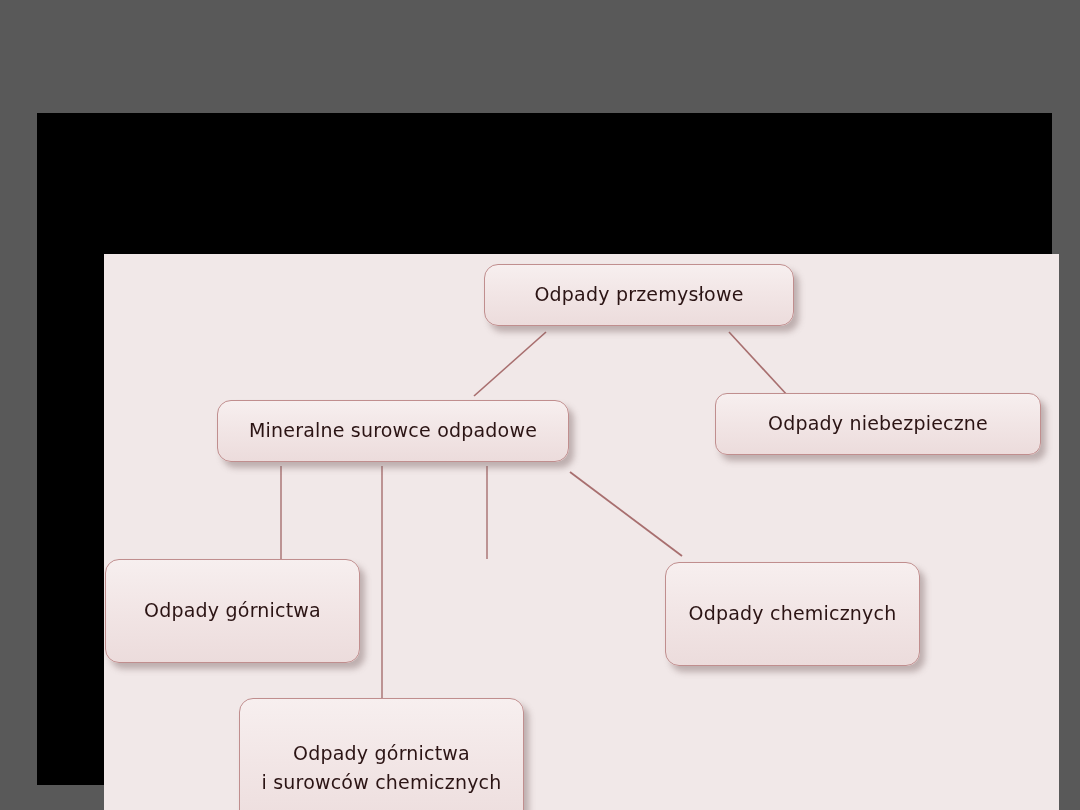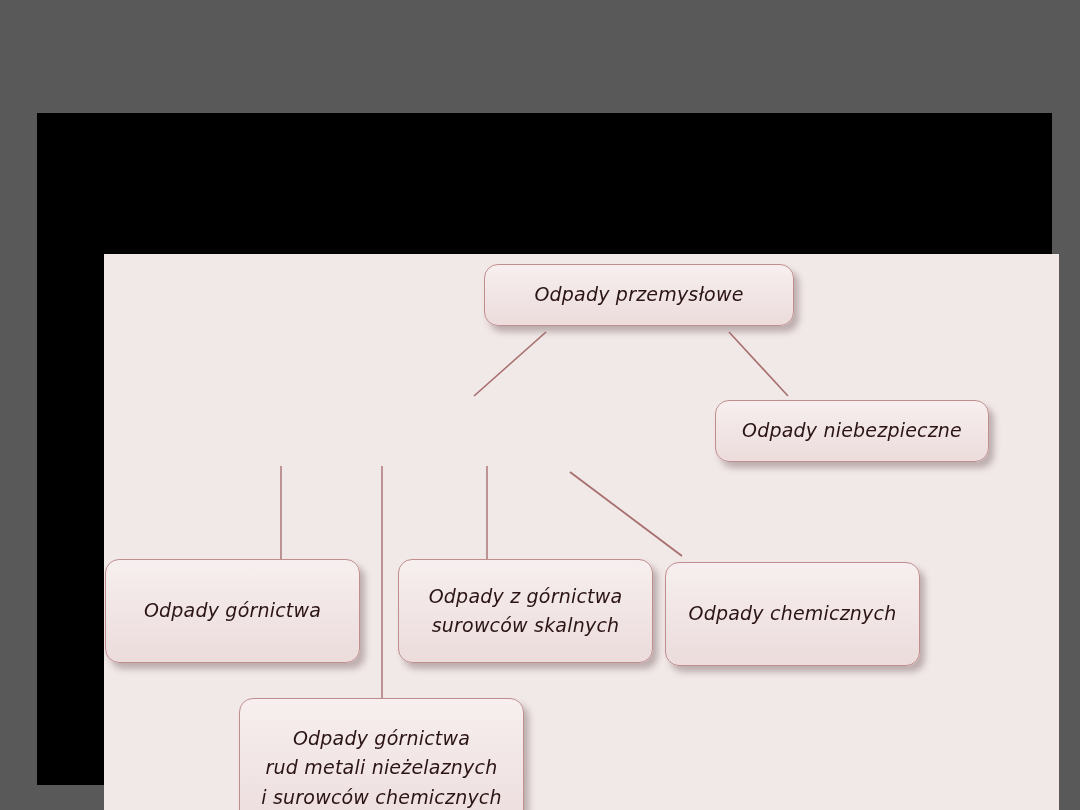--- a/index.html
+++ b/index.html
@@ -59,31 +59,30 @@
     display: flex;
     flex-direction: column;
     justify-content: center;
     color: #2b1414;
     font-size: 19px;
     line-height: 1.55;
     letter-spacing: 0.2px;
     white-space: nowrap;
     text-align: center;
     z-index: 2;
-    font-style: italic;
   }
 
   .node .line {
     display: block;
   }
 
   
   #node-top        { left: 380px; top: 10px;  width: 310px; height: 62px; }
   #node-mineral    { left: 113px; top: 146px; width: 352px; height: 62px; }
-  #node-hazard     { left: 611px; top: 146px; width: 274px; height: 62px; }
+  #node-hazard     { left: 611px; top: 139px; width: 326px; height: 62px; border-radius: 12px; }
   #node-coal       { left: 1px;   top: 305px; width: 255px; height: 104px; }
   #node-rock       { left: 294px; top: 305px; width: 255px; height: 104px; }
   #node-energy     { left: 561px; top: 308px; width: 255px; height: 104px; }
   #node-metals     { left: 135px; top: 444px; width: 285px; height: 140px; }
 </style>
 </head>
 <body>
 
 <div id="stage">
 
@@ -103,39 +102,37 @@
 
         <line x1="383" y1="212" x2="383" y2="305" stroke="#b07d7d" stroke-width="1.6"></line>
 
         <line x1="466" y1="218" x2="578" y2="302" stroke="#a86f6f" stroke-width="1.8"></line>
       </svg>
 
       <div class="node" id="node-top">
         <span class="line">Odpady przemysłowe</span>
       </div>
 
+      <div class="node" id="node-mineral">
+        <span class="line">Mineralne surowce odpadowe</span>
+      </div>
 
       <div class="node" id="node-hazard">
         <span class="line">Odpady niebezpieczne</span>
       </div>
 
       <div class="node" id="node-coal">
         <span class="line">Odpady górnictwa</span>
       </div>
 
-      <div class="node" id="node-rock">
-        <span class="line">Odpady z górnictwa</span>
-        <span class="line">surowców skalnych</span>
-      </div>
 
       <div class="node" id="node-energy">
         <span class="line">Odpady chemicznych</span>
       </div>
 
       <div class="node" id="node-metals">
         <span class="line">Odpady górnictwa</span>
-        <span class="line">rud metali nieżelaznych</span>
         <span class="line">i surowców chemicznych</span>
       </div>
 
     </div>
   </div>
 </div>
 
 </body></html>

